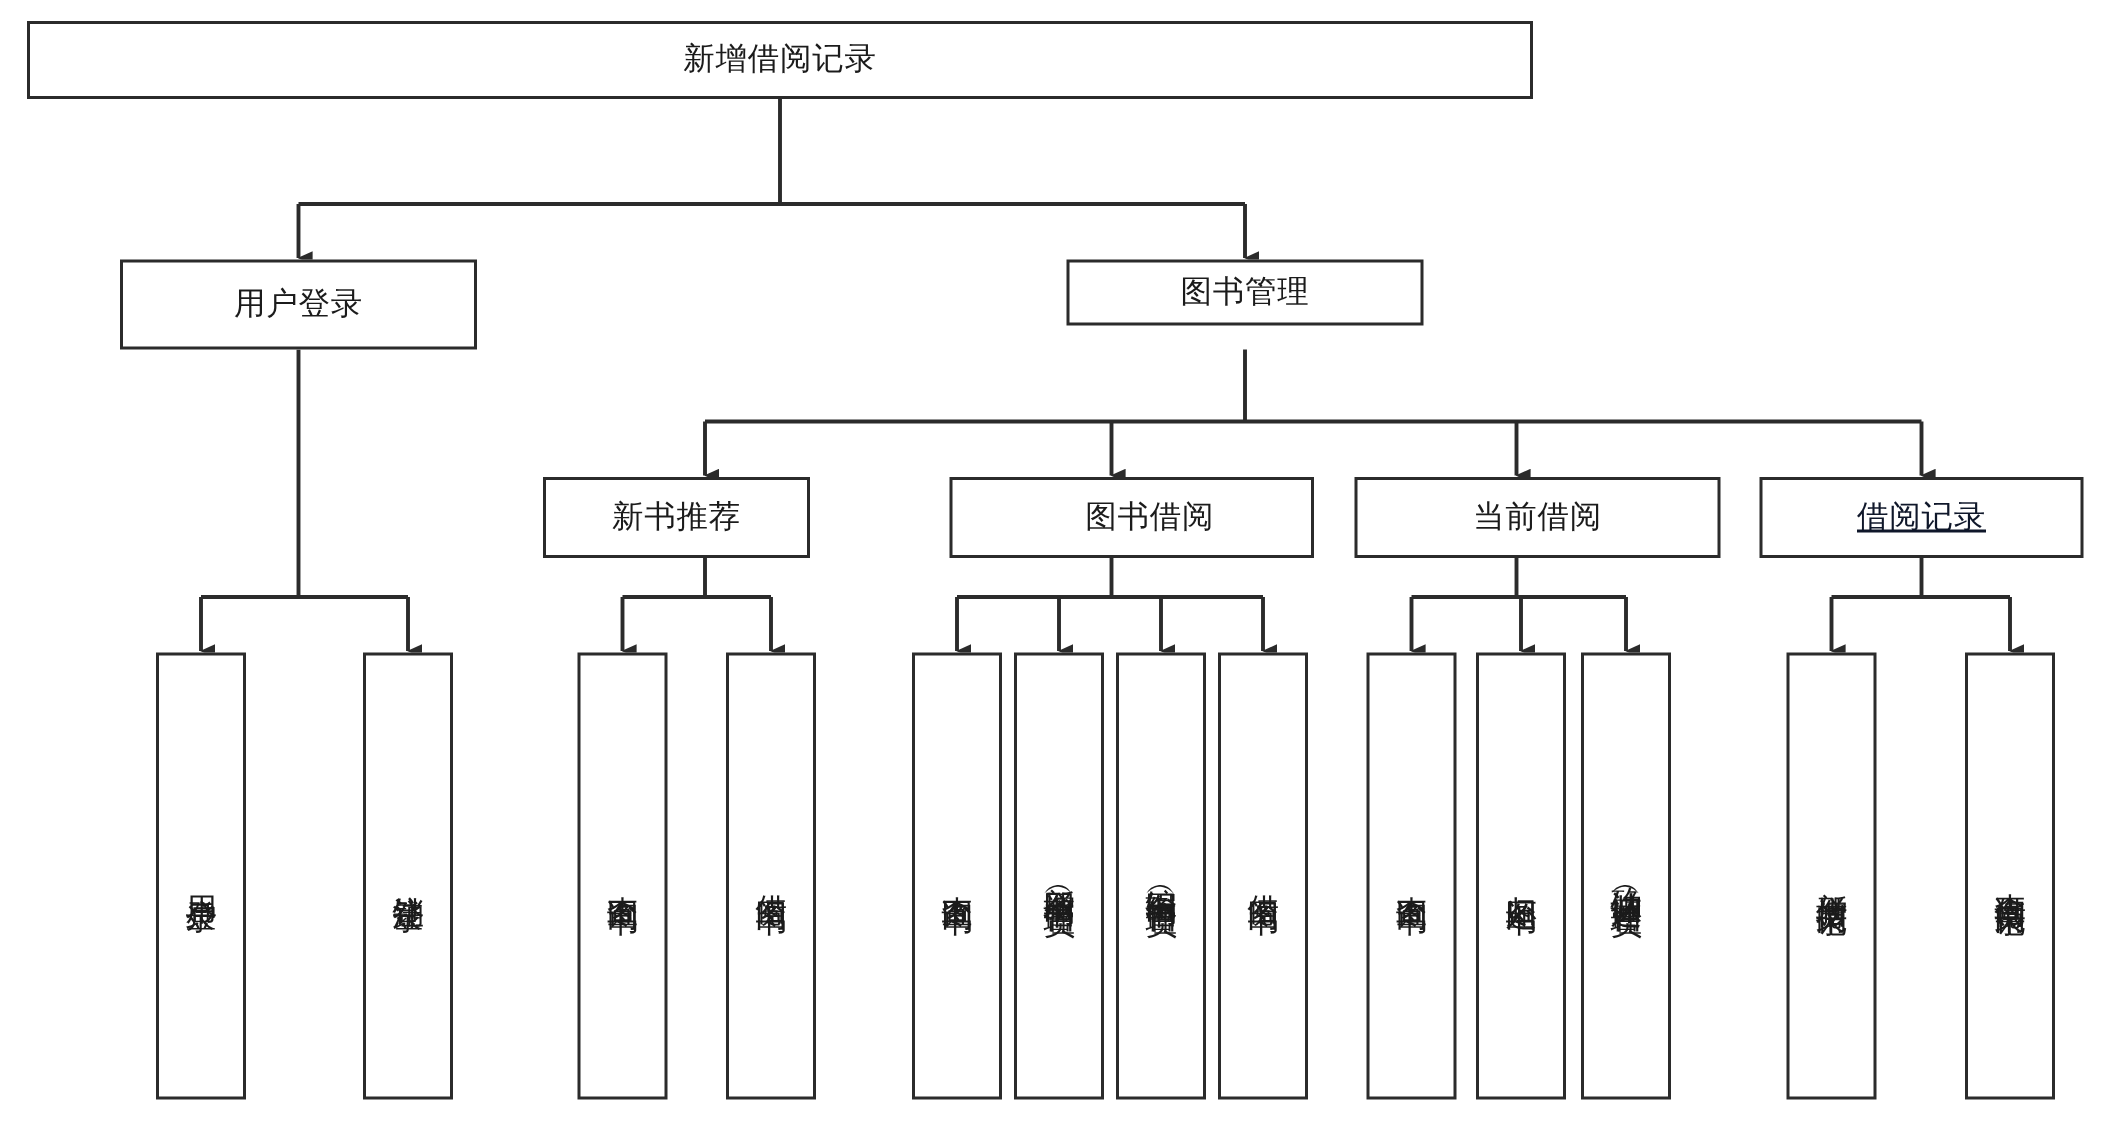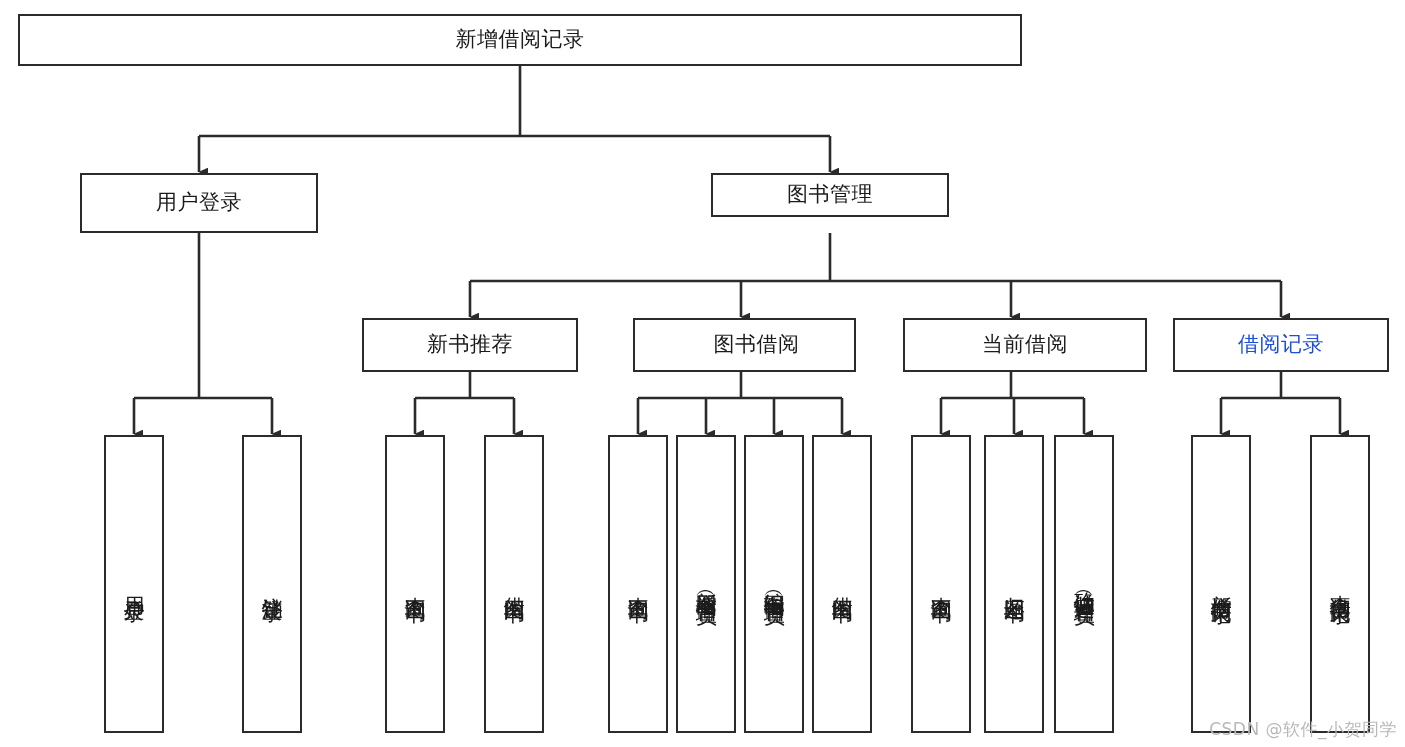--- a/index.html
+++ b/index.html
@@ -114,31 +114,31 @@
   <div id="nodes-layer">
       <div class="node-box" style="left: 18px; top: 14px; width: 1004px; height: 52px; border-color: rgb(43, 43, 43);">
         <span class="node-label-h" style="color: rgb(27, 27, 27);">新增借阅记录</span>
       </div>
       <div class="node-box" style="left: 80px; top: 173px; width: 238px; height: 60px; border-color: rgb(43, 43, 43);">
         <span class="node-label-h" style="color: rgb(27, 27, 27);">用户登录</span>
       </div>
       <div class="node-box" style="left: 711px; top: 173px; width: 238px; height: 44px; border-color: rgb(43, 43, 43);">
         <span class="node-label-h" style="color: rgb(27, 27, 27);">图书管理</span>
       </div>
-      <div class="node-box" style="left: 362px; top: 318px; width: 216px; height: 54px; border-color: rgb(43, 43, 43);">
+      <div class="node-box" style="left: 362px; top: 318px; width: 178px; height: 54px; border-color: rgb(43, 43, 43);">
         <span class="node-label-h" style="color: rgb(27, 27, 27);">新书推荐</span>
       </div>
-      <div class="node-box" style="left: 633px; top: 318px; width: 223px; height: 54px; border-color: rgb(43, 43, 43); padding-left: 24px;">
+      <div class="node-box" style="left: 633px; top: 318px; width: 243px; height: 54px; border-color: rgb(43, 43, 43); padding-left: 24px;">
         <span class="node-label-h" style="color: rgb(27, 27, 27);">图书借阅</span>
       </div>
       <div class="node-box" style="left: 903px; top: 318px; width: 244px; height: 54px; border-color: rgb(43, 43, 43);">
         <span class="node-label-h" style="color: rgb(27, 27, 27);">当前借阅</span>
       </div>
       <div class="node-box" style="left: 1173px; top: 318px; width: 216px; height: 54px; border-color: rgb(43, 43, 43);">
-        <span class="node-label-h" style="color: #1d4ed8;">借阅记录</span>
+        <span class="node-label-h" style="color: #0f172a; text-decoration: underline;">借阅记录</span>
       </div>
       <div class="node-box" style="left: 104px; top: 435px; width: 60px; height: 298px; border-color: rgb(43, 43, 43);">
         <span class="node-label-v" style="color: rgb(27, 27, 27);">用户登录</span>
       </div>
       <div class="node-box" style="left: 242px; top: 435px; width: 60px; height: 298px; border-color: rgb(43, 43, 43);">
         <span class="node-label-v" style="color: rgb(27, 27, 27);">注销登录</span>
       </div>
       <div class="node-box" style="left: 385px; top: 435px; width: 60px; height: 298px; border-color: rgb(43, 43, 43);">
         <span class="node-label-v" style="color: rgb(27, 27, 27);">查询图书</span>
       </div>
@@ -167,14 +167,13 @@
         <span class="node-label-v" style="color: rgb(27, 27, 27);">确认归还（管理员）</span>
       </div>
       <div class="node-box" style="left: 1191px; top: 435px; width: 60px; height: 298px; border-color: rgb(43, 43, 43);">
         <span class="node-label-v" style="color: rgb(27, 27, 27);">新增借阅记录</span>
       </div>
       <div class="node-box" style="left: 1310px; top: 435px; width: 60px; height: 298px; border-color: rgb(43, 43, 43);">
         <span class="node-label-v" style="color: rgb(27, 27, 27);">查询借阅记录</span>
       </div>
     </div>
 
-  <div class="watermark">CSDN @软件_小贺同学</div>
 </div>
 
 </body></html>

